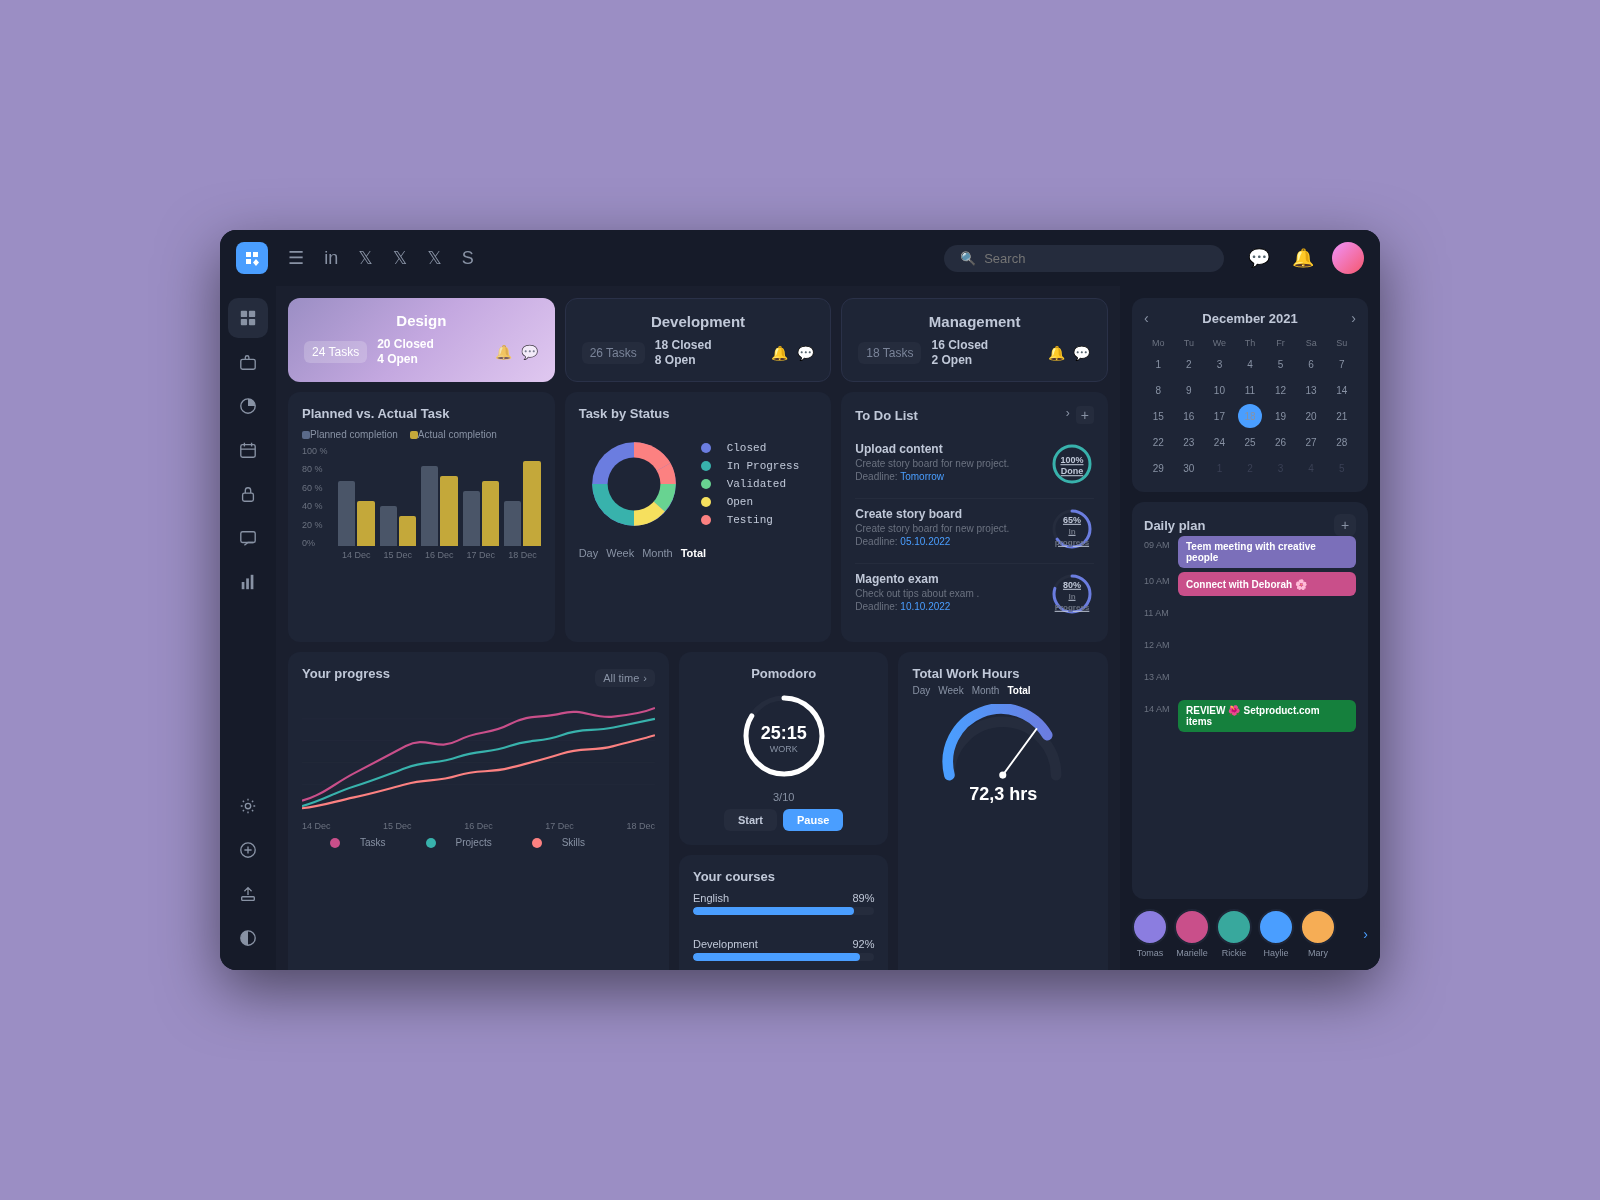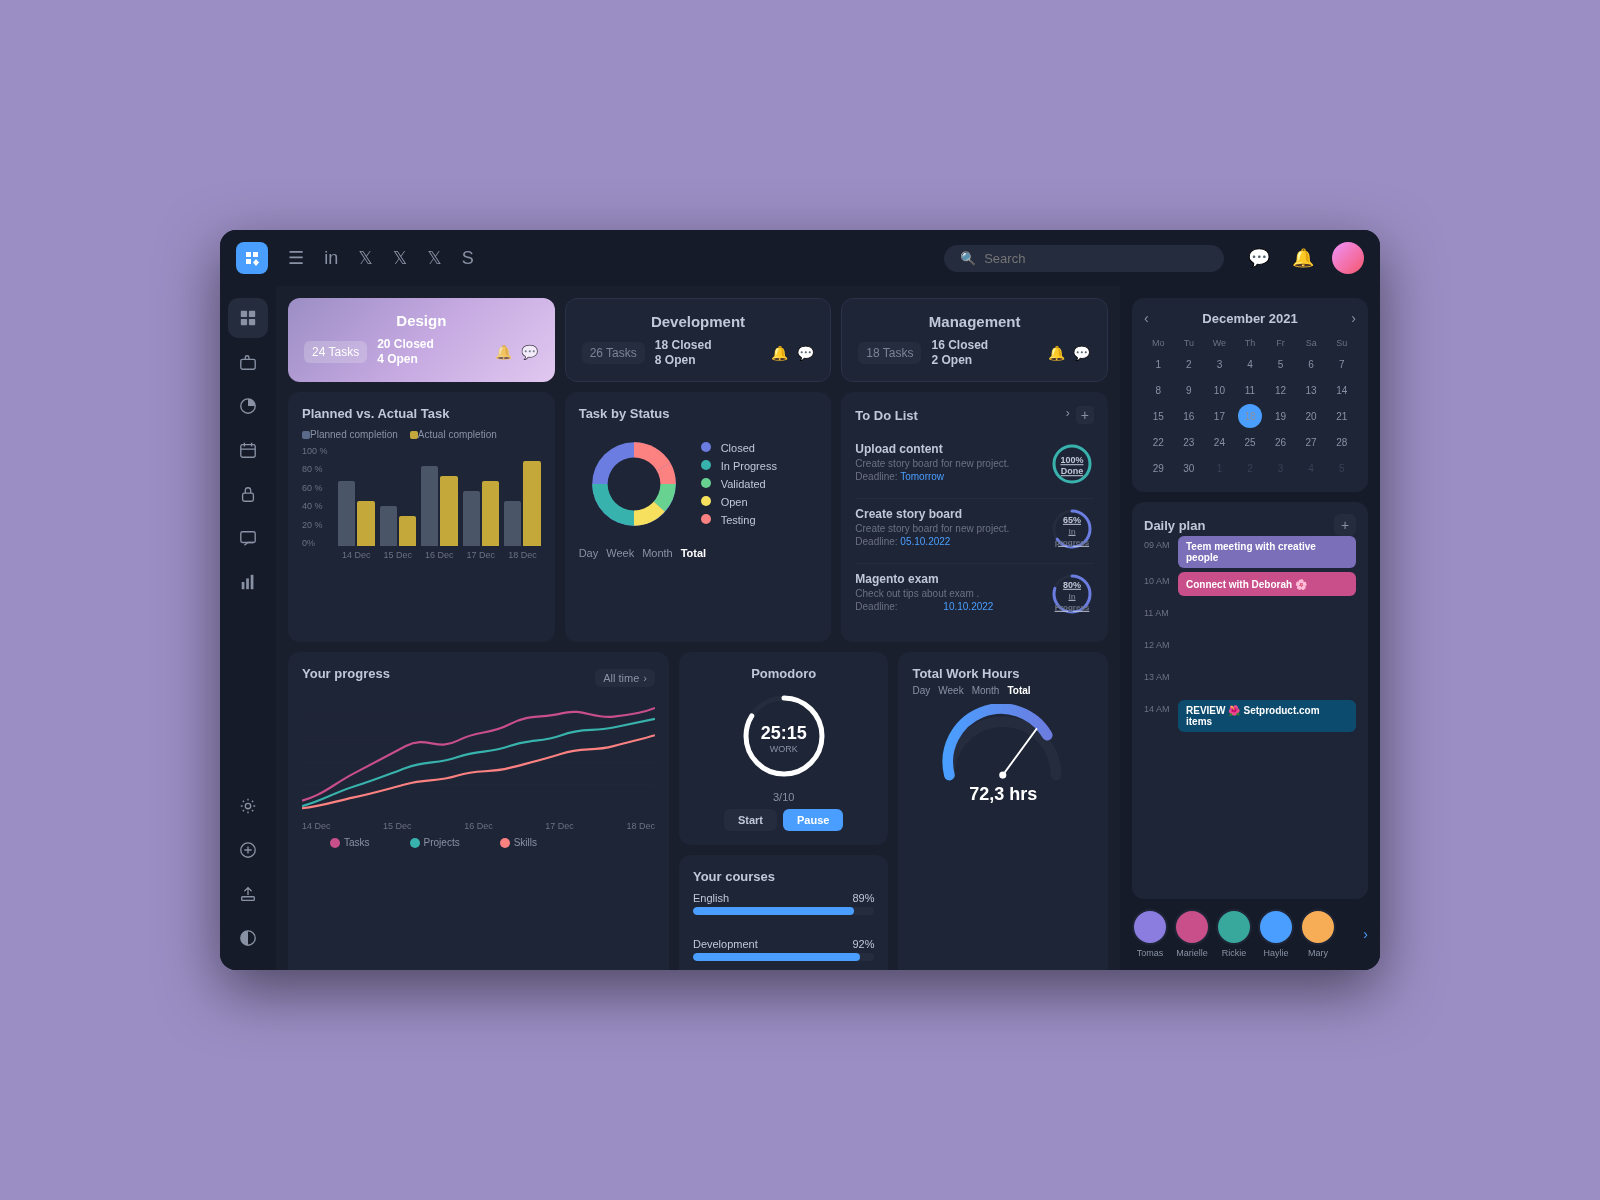--- a/index.html
+++ b/index.html
@@ -163,21 +163,21 @@
     .bar-group { display: flex; gap: 2px; align-items: flex-end; flex: 1; }
     .bar { border-radius: 3px 3px 0 0; }
     .bar.planned { background: #4a5568; }
     .bar.actual { background: #c4a83a; }
 
     
     .pie-card { background: #1e2536; border-radius: 12px; padding: 14px; }
     .pie-container { display: flex; align-items: center; gap: 12px; }
     .pie-svg { flex-shrink: 0; }
     .pie-legend { display: flex; flex-direction: column; gap: 6px; }
-    .pie-legend-item { display: flex; gap: 10px; font-size: 11px; color: #c0c8d8; }
+    .pie-legend-item { display: flex; align-items: center; gap: 16px; font-size: 11px; color: #c0c8d8; font-family: Liberation Mono, monospace; }
     .pie-dot { width: 10px; height: 10px; border-radius: 50%; flex-shrink: 0; }
     .pie-tabs { display: flex; gap: 8px; margin-top: 8px; }
     .pie-tab { font-size: 11px; color: #8892a4; cursor: pointer; }
     .pie-tab.active { color: #fff; font-weight: 600; }
 
     
     .todo-card { background: #1e2536; border-radius: 12px; padding: 14px; }
     .todo-header { display: flex; align-items: center; justify-content: space-between; margin-bottom: 10px; }
     .todo-title { font-size: 13px; font-weight: 700; color: #c0c8d8; }
     .todo-nav { display: flex; gap: 6px; color: #8892a4; font-size: 12px; }
@@ -200,21 +200,21 @@
       gap: 10px;
     }
 
     
     .progress-card { background: #1e2536; border-radius: 12px; padding: 14px; }
     .progress-header { display: flex; align-items: center; justify-content: space-between; margin-bottom: 8px; }
     .all-time-btn { display: flex; align-items: center; gap: 4px; font-size: 11px; color: #8892a4; background: #252c3d; border-radius: 6px; padding: 3px 8px; cursor: pointer; }
     .line-chart { height: 120px; position: relative; overflow: hidden; }
     .line-chart svg { width: 100%; height: 100%; }
     .progress-legend { display: flex; gap: 12px; margin-top: 6px; }
-    .progress-legend-item { display: flex; align-items: center; gap: 4px; font-size: 10px; color: #8892a4; padding-left: 28px; }
+    .progress-legend-item { display: flex; align-items: center; gap: 20px; font-size: 10px; color: #8892a4; padding-left: 28px; }
 
     
     .pomodoro-card { background: #1e2536; border-radius: 12px; padding: 14px; text-align: center; }
     .pomodoro-title { font-size: 13px; font-weight: 700; color: #c0c8d8; margin-bottom: 10px; }
     .pomodoro-circle { position: relative; display: inline-block; }
     .pomodoro-circle svg { width: 90px; height: 90px; }
     .pomodoro-time { position: absolute; top: 50%; left: 50%; transform: translate(-50%,-50%); text-align: center; }
     .pomodoro-time .time { font-size: 18px; font-weight: 700; color: white; }
     .pomodoro-time .work { font-size: 9px; color: #8892a4; }
     .pomodoro-count { font-size: 11px; color: #8892a4; margin: 6px 0; }
@@ -273,21 +273,21 @@
     .tl-time { font-size: 9px; color: #6b7280; width: 28px; flex-shrink: 0; padding-top: 4px; }
     .tl-event {
       flex: 1; border-radius: 6px; padding: 5px 8px;
       font-size: 10px; font-weight: 600; color: white;
       min-height: 24px; display: flex; align-items: center;
     }
     .tl-event.purple { background: #7b6fba; }
     .tl-event.pink { background: #c94f8a; }
     .tl-event.green { background: #3d8c6d; }
     .tl-event.teal { background: #2d7d8a; }
-    .tl-event.yellow { background: #0c4a6e; }
+    .tl-event.yellow { background: #15803d; }
     .tl-empty { flex: 1; min-height: 20px; }
 
     
     .team-row { display: flex; align-items: center; gap: 6px; overflow: hidden; }
     .team-avatar { display: flex; flex-direction: column; align-items: center; gap: 3px; }
     .team-avatar-circle {
       width: 36px; height: 36px; border-radius: 50%;
       background: linear-gradient(135deg, #f093fb, #f5576c);
       cursor: pointer; border: 2px solid #1e2536;
     }
@@ -612,21 +612,21 @@
               </div>
             </div>
           </div>
 
           <div class="todo-item">
             <div class="todo-item-row">
               <div>
                 <div class="todo-item-title">Magento exam</div>
                 <div class="todo-item-desc">Check out tips about exam .</div>
                 <div class="todo-item-deadline">
-                  Deadline: <span style="color:#4a9eff;margin-left:43px;">10.10.2022</span>
+                  Deadline: <span style="color:#4a9eff;">10.10.2022</span>
                 </div>
               </div>
               <div class="progress-circle">
                 <svg viewBox="0 0 44 44" width="44" height="44">
                   <circle cx="22" cy="22" r="18" fill="none" stroke="#252c3d" stroke-width="3"></circle>
                   <circle cx="22" cy="22" r="18" fill="none" stroke="#6b7de0" stroke-width="3" stroke-dasharray="90 23" stroke-linecap="round" transform="rotate(-90 22 22)"></circle>
                 </svg>
                 <div class="progress-label">80%<br><span style="font-size:8px;color:#6b7280;">In Progress</span></div>
               </div>
             </div>

